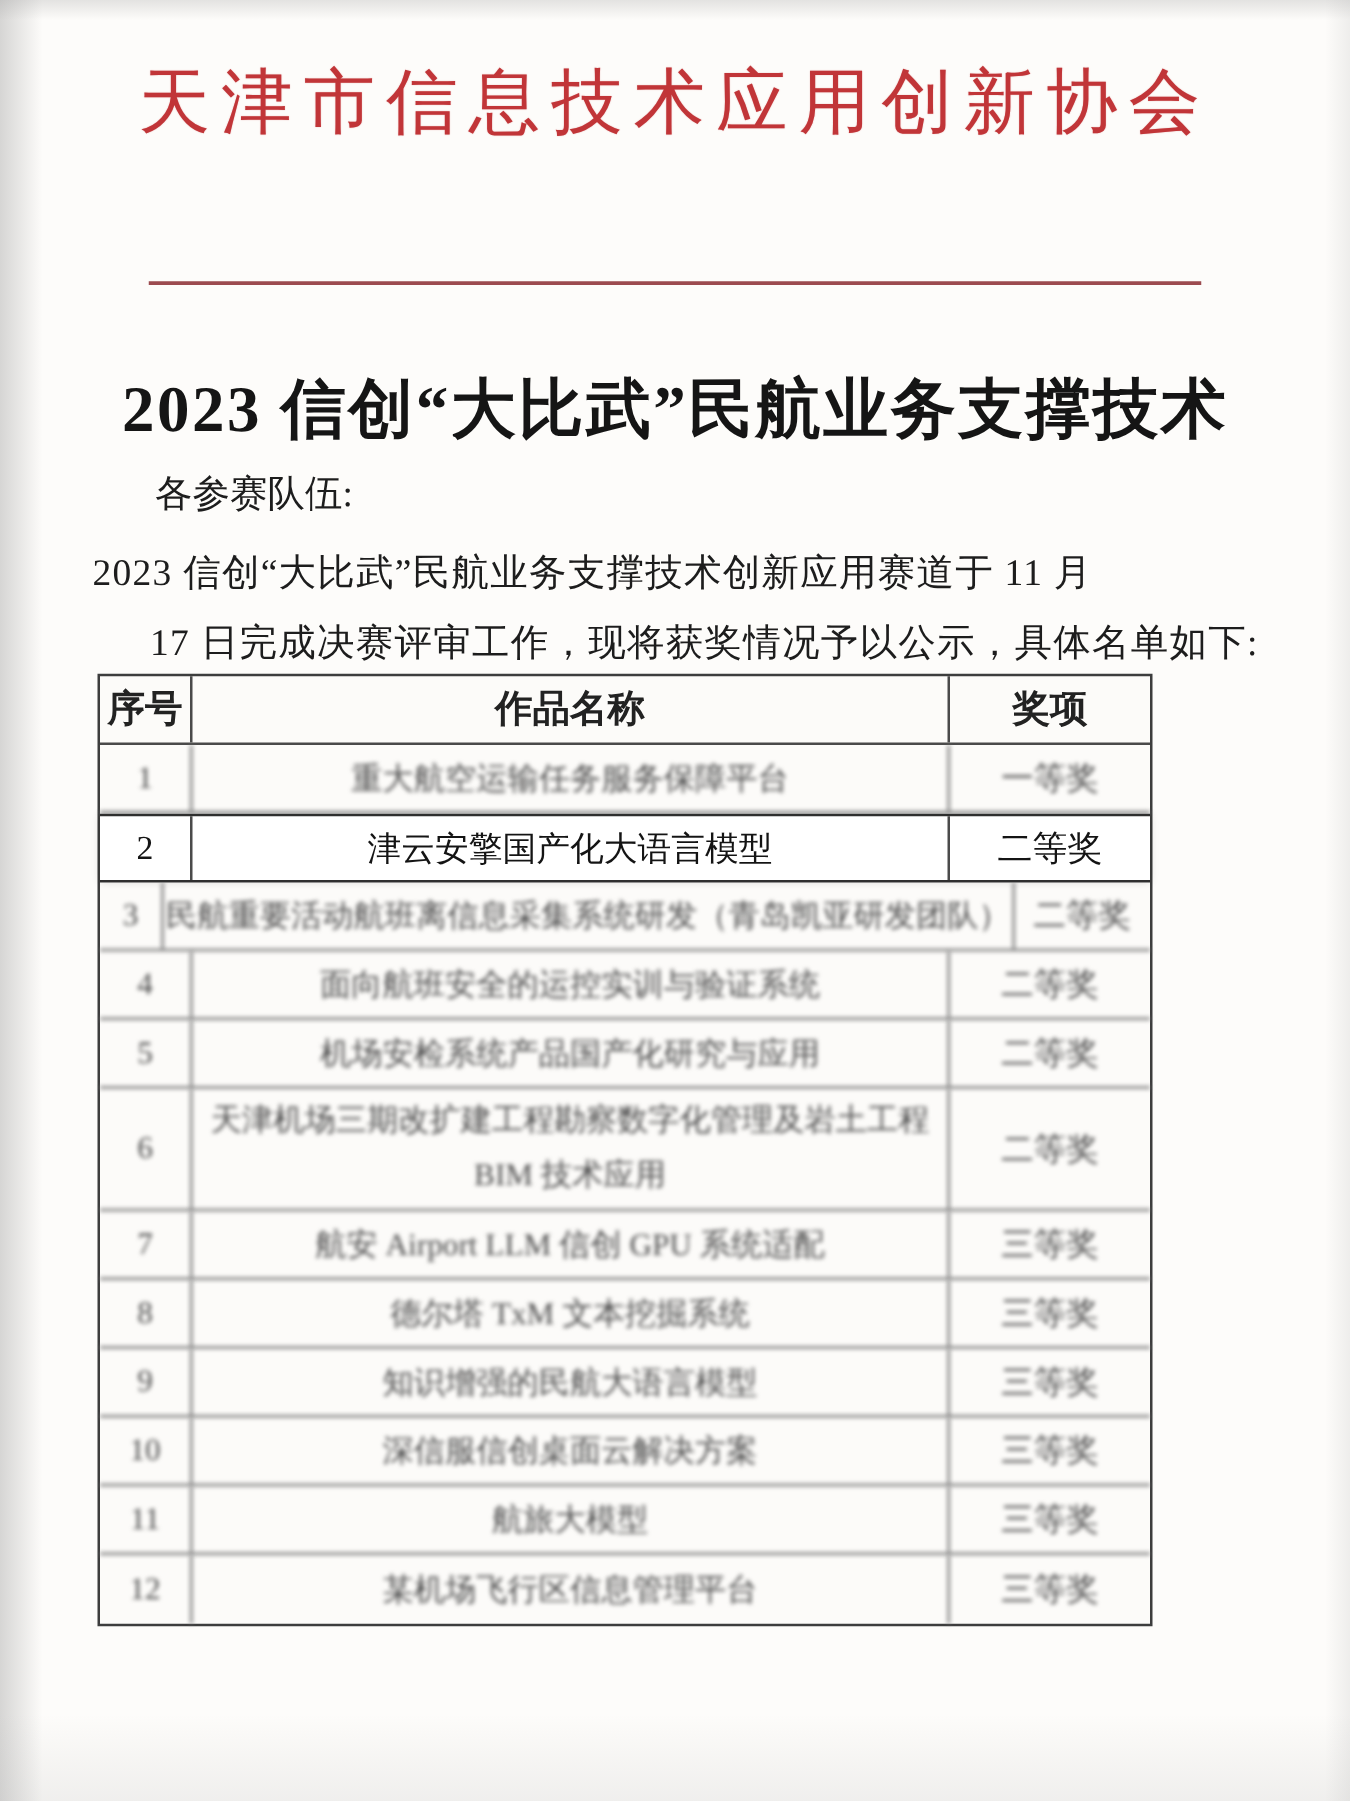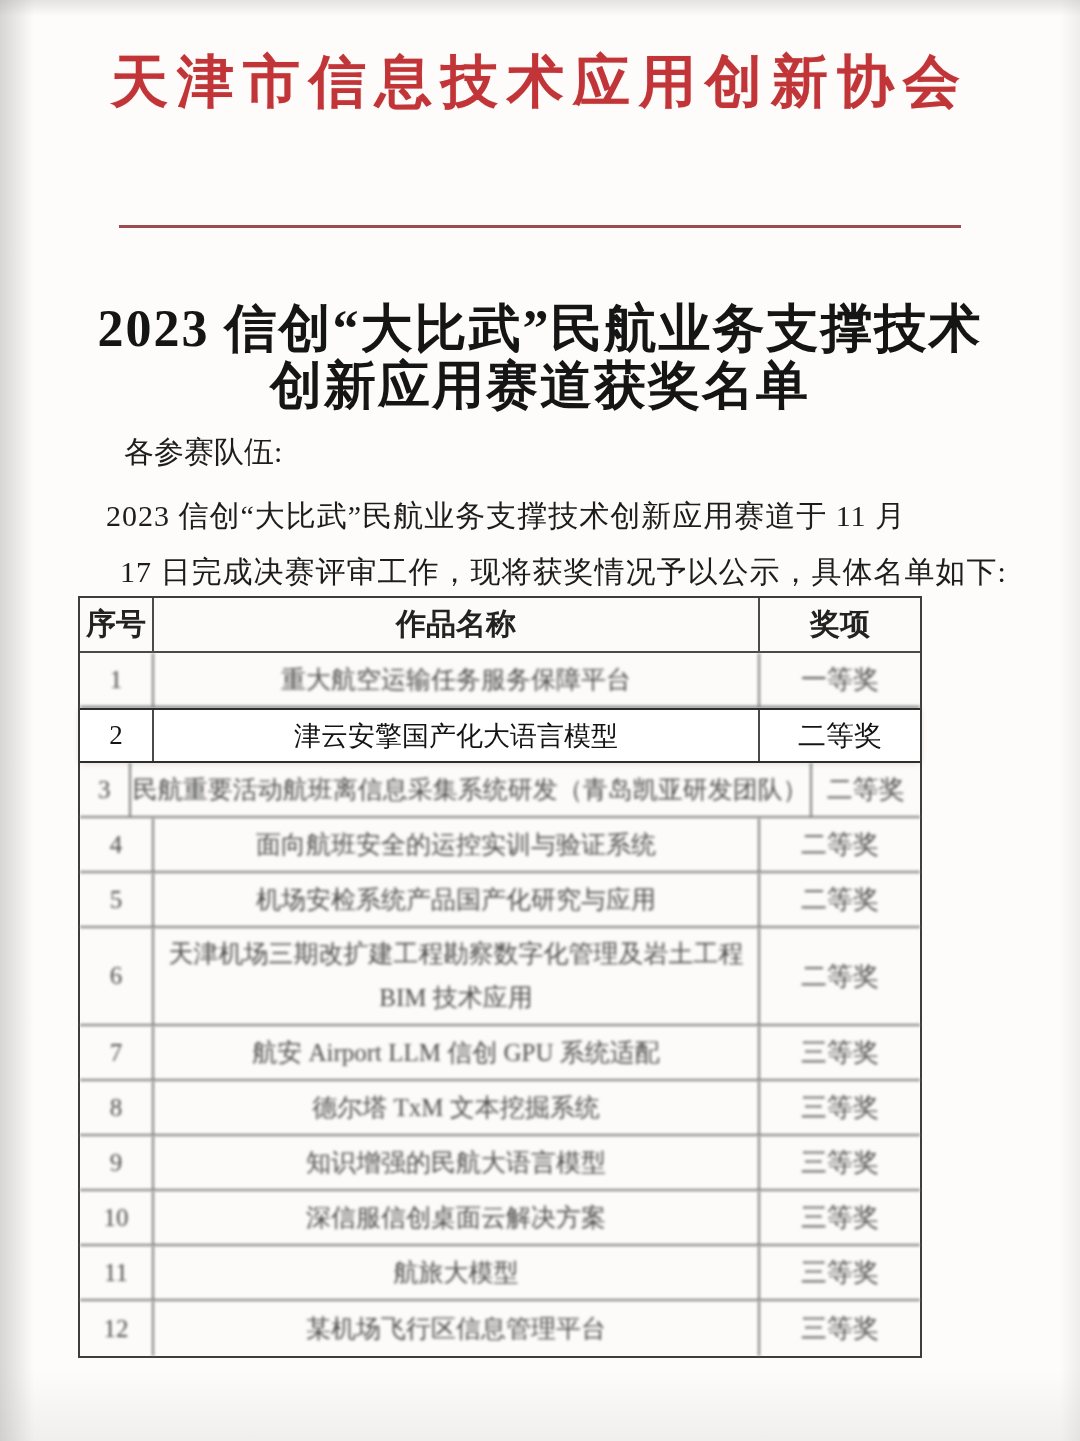--- a/index.html
+++ b/index.html
@@ -20,21 +20,21 @@
     background:linear-gradient(to bottom,rgba(160,160,160,.28),rgba(160,160,160,0));}
   .vg-right{right:0;top:0;width:20px;height:100%;
     background:linear-gradient(to left,rgba(185,185,185,.22),rgba(185,185,185,0));}
   .vg-bottom{left:0;bottom:0;width:100%;height:70px;
     background:linear-gradient(to top,rgba(185,185,185,.20),rgba(185,185,185,0));}
 
   .org-title{
     padding-top:44px;
     text-align:center;
     font-size:57px;
-    font-weight:bold;
+    font-weight:normal;
     letter-spacing:9px;
     color:#c13538;
     text-shadow:0 0 1px rgba(193,53,56,.45);
     white-space:nowrap;
   }
   .red-rule{
     width:842px;height:3px;margin:104px auto 0 auto;
     background:#9c4b4f;
     filter:blur(.6px);
   }
@@ -50,21 +50,21 @@
   .salutation{
     margin:18px 0 0 124px;
     font-size:30px;
     color:#1d1d1d;
   }
   .body-line{
     font-size:30px;
     color:#1d1d1d;
     line-height:31px;
   }
-  .body-line.l1{margin-top:27px;padding-left:106px;letter-spacing:1px;}
+  .body-line.l1{margin-top:27px;padding-left:74px;letter-spacing:1px;}
   .body-line.l2{margin-top:25px;padding-left:120px;letter-spacing:1px;}
 
   
   .awards-table{
     position:relative;
     margin:9px 0 0 78px;
     width:844px;
     border:2px solid #3d3d3d;
     box-sizing:border-box;
     background:#fcfbf9;
@@ -122,21 +122,20 @@
   <div class="vg vg-top"></div>
   <div class="vg vg-right"></div>
   <div class="vg vg-bottom"></div>
 
   <div class="org-title" style="color: rgb(193, 53, 56);">天津市信息技术应用创新协会</div>
 
   <div class="red-rule" style="background: rgb(156, 75, 79);"></div>
 
   <div class="doc-title">
     <div>2023 信创“大比武”民航业务支撑技术</div>
-    <div>创新应用赛道获奖名单</div>
   </div>
 
   <div class="salutation">各参赛队伍:</div>
 
   <div class="body-line l1">2023 信创“大比武”民航业务支撑技术创新应用赛道于 11 月</div>
   <div class="body-line l2">17 日完成决赛评审工作，现将获奖情况予以公示，具体名单如下:</div>
 
   <div class="awards-table">
     <div class="t-row t-head">
       <div class="cell c1">序号</div>

